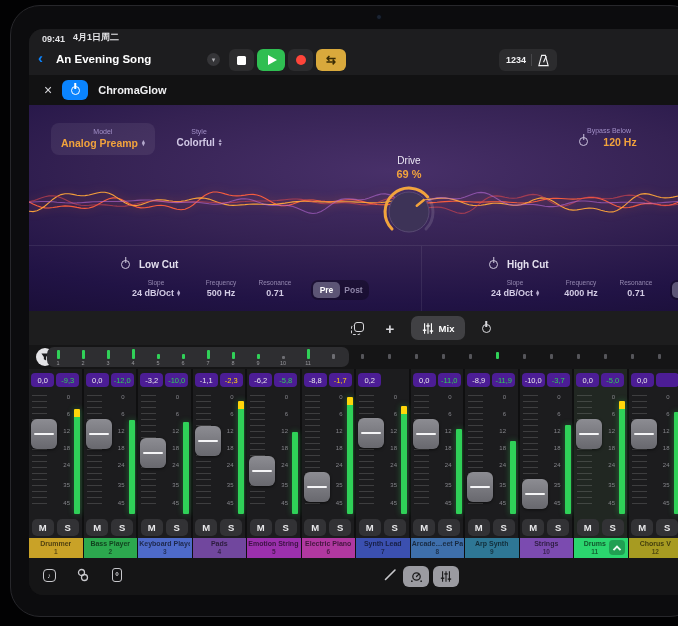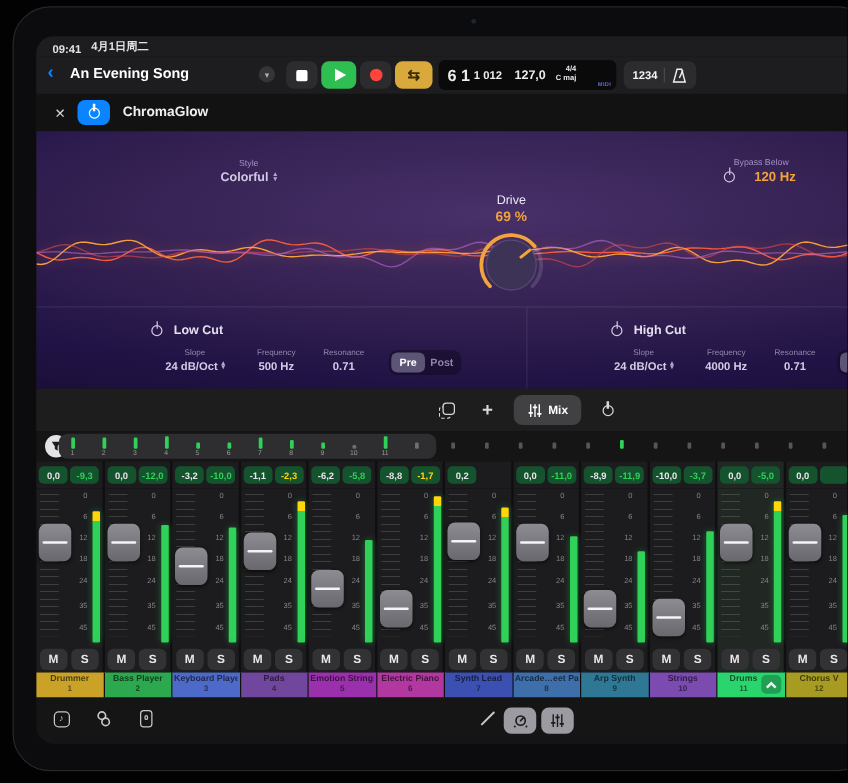--- a/index.html
+++ b/index.html
@@ -107,22 +107,22 @@
                 background:#e3e3e6; display:flex; align-items:center; justify-content:center; }
   .ov-window { position:absolute; left:18px; top:2px; width:302px; height:20px; background:#2e2e31; border-radius:7px; }
   .ov-tick { position:absolute; width:3px; border-radius:1px; }
   .ov-num { position:absolute; font-size:5.5px; color:#98989d; transform:translateX(-50%); top:13px; }
 
   
   .strip-row { display:flex; background:#0f0f10; flex:none; }
   .db-row { height:22px; }
   .db-cell { flex:0 0 54.5px; background:#1c1c1e; border-right:2px solid #0f0f10;
              display:flex; align-items:center; justify-content:center; gap:2px; }
-  .badge { min-width:23px; height:14px; padding:0 2px; border-radius:4px; background:#14532d;
-           font-size:7.5px; font-weight:bold; display:flex; align-items:center; justify-content:center; color:#e8e8ea; }
+  .badge { min-width:23px; height:14px; padding:0 2px; border-radius:4px; background:#4c1d95;
+           font-size:7.5px; font-weight:normal; display:flex; align-items:center; justify-content:center; color:#e8e8ea; }
 
   .faders { height:125px; }
   .fader-cell { flex:0 0 54.5px; background:#1c1c1e; border-right:2px solid #0f0f10; position:relative; }
   .sel { background:#212722 !important; }
   .ruler { position:absolute; left:3px; top:4px; width:15px; height:114px;
            background:repeating-linear-gradient(to bottom, rgba(255,255,255,0.15) 0 1px, transparent 1px 6px); }
   .cap { position:absolute; left:2px; width:26px; height:30px; border-radius:6px;
          background:linear-gradient(#8c8c92, #68686e); box-shadow:0 1px 3px rgba(0,0,0,0.55); }
   .cap i { position:absolute; left:3px; right:3px; top:14px; height:2px; background:#f4f4f6; border-radius:1px; }
   .scale-num { position:absolute; left:28px; width:13px; text-align:right; font-size:6px; color:#85858b; }
@@ -186,30 +186,20 @@
         <div class="tbtn btn-play">
             <span class="tri"></span>
           </div>
         <div class="tbtn btn-rec">
             <span class="dot"></span>
           </div>
         <div class="tbtn btn-cycle">
             <span>⇆</span>
           </div>
 
-        <div class="lcd">
-          <span class="lcd-bars">6 1</span>
-          <span class="lcd-ticks">1 012</span>
-          <span class="lcd-tempo">127,0</span>
-          <span class="lcd-sig">
-            <span>4/4</span><br>
-            <span>C maj</span>
-          </span>
-          <span class="lcd-midi">MIDI</span>
-        </div>
 
         <div class="count-pill">
           <span class="count-label">1234</span>
           <span class="pill-div"></span>
           <svg width="13" height="13" viewBox="0 0 14 14">
             <path d="M5 1.5 L9 1.5 L12 12.5 L2 12.5 Z" fill="none" stroke="#f2f2f4" stroke-width="1.2"></path>
             <line x1="7" y1="9" x2="10" y2="2.5" stroke="#f2f2f4" stroke-width="1.2"></line>
           </svg>
         </div>
       </div>
@@ -225,20 +215,30 @@
       </div>
 
       <div class="plugin-body">
         <svg id="wave" viewBox="0 0 662 70">
             <path d="M0 35.0 L4 37.0 L8 38.8 L12 40.1 L16 40.9 L20 41.0 L24 40.5 L28 39.9 L32 39.2 L36 38.9 L40 39.1 L44 39.6 L48 40.4 L52 41.1 L56 41.4 L60 41.0 L64 39.9 L68 38.0 L72 35.7 L76 33.5 L80 31.7 L84 30.9 L88 31.0 L92 32.2 L96 34.2 L100 36.5 L104 38.6 L108 40.1 L112 40.9 L116 40.8 L120 40.1 L124 39.2 L128 38.5 L132 38.3 L136 38.8 L140 39.8 L144 41.1 L148 42.3 L152 42.7 L156 42.2 L160 40.6 L164 38.0 L168 34.7 L172 31.3 L176 28.3 L180 26.2 L184 25.0 L188 25.0 L192 25.7 L196 26.9 L200 28.0 L204 28.7 L208 28.9 L212 28.6 L216 28.1 L220 27.5 L224 27.4 L228 28.0 L232 29.3 L236 31.2 L240 33.5 L244 35.7 L248 37.5 L252 38.6 L256 38.7 L260 38.1 L264 37.0 L268 35.6 L272 34.3 L276 33.4 L280 33.0 L284 33.0 L288 33.5 L292 34.0 L296 34.4 L300 34.6 L304 34.5 L308 34.0 L312 33.5 L316 33.0 L320 32.7 L324 32.8 L328 33.3 L332 34.1 L336 35.1 L340 36.1 L344 36.9 L348 37.5 L352 37.7 L356 37.7 L360 37.4 L364 37.0 L368 36.7 L372 36.4 L376 36.3 L380 36.2 L384 36.3 L388 36.3 L392 36.3 L396 36.2 L400 35.9 L404 35.6 L408 35.3 L412 34.9 L416 34.6 L420 34.4 L424 34.3 L428 34.3 L432 34.4 L436 34.6 L440 34.8 L444 35.0 L448 35.1 L452 35.1 L456 35.0 L460 34.9 L464 34.8 L468 34.8 L472 34.8 L476 34.9 L480 35.2 L484 35.5 L488 35.8 L492 36.0 L496 35.9 L500 35.6 L504 35.0 L508 34.2 L512 33.3 L516 32.4 L520 31.8 L524 31.4 L528 31.3 L532 31.5 L536 31.7 L540 32.0 L544 32.1 L548 31.9 L552 31.5 L556 31.0 L560 30.6 L564 30.5 L568 31.0 L572 32.0 L576 33.6 L580 35.5 L584 37.5 L588 39.3 L592 40.4 L596 40.8 L600 40.5 L604 39.6 L608 38.4 L612 37.3 L616 36.6 L620 36.4 L624 36.7 L628 37.3 L632 38.0 L636 38.4 L640 38.2 L644 37.3 L648 35.8 L652 34.1 L656 32.4 L660 31.3" fill="none" stroke="#ff5f3d" stroke-width="1.1" opacity="0.95"></path>
             <path d="M0 44.2 L4 44.6 L8 43.8 L12 41.8 L16 39.0 L20 35.6 L24 32.2 L28 29.5 L32 27.6 L36 26.7 L40 26.8 L44 27.4 L48 28.2 L52 28.7 L56 28.6 L60 28.0 L64 27.0 L68 26.0 L72 25.3 L76 25.3 L80 26.2 L84 28.1 L88 30.6 L92 33.3 L96 35.8 L100 37.7 L104 38.6 L108 38.5 L112 37.6 L116 36.2 L120 34.7 L124 33.5 L128 32.9 L132 32.8 L136 33.1 L140 33.8 L144 34.3 L148 34.6 L152 34.4 L156 33.7 L160 32.8 L164 31.8 L168 31.1 L172 30.9 L176 31.2 L180 32.1 L184 33.4 L188 34.9 L192 36.3 L196 37.4 L200 38.1 L204 38.4 L208 38.3 L212 37.9 L216 37.6 L220 37.2 L224 37.1 L228 37.1 L232 37.3 L236 37.4 L240 37.5 L244 37.4 L248 37.1 L252 36.6 L256 36.1 L260 35.5 L264 34.9 L268 34.6 L272 34.3 L276 34.3 L280 34.4 L284 34.6 L288 34.8 L292 34.9 L296 35.0 L300 35.1 L304 35.0 L308 34.9 L312 34.9 L316 34.8 L320 34.8 L324 34.9 L328 35.1 L332 35.3 L336 35.5 L340 35.7 L344 35.8 L348 35.7 L352 35.5 L356 35.1 L360 34.5 L364 34.0 L368 33.5 L372 33.2 L376 33.0 L380 33.0 L384 33.0 L388 33.1 L392 33.0 L396 32.8 L400 32.4 L404 31.9 L408 31.4 L412 31.1 L416 31.1 L420 31.5 L424 32.4 L428 33.6 L432 35.1 L436 36.5 L440 37.7 L444 38.4 L448 38.5 L452 38.2 L456 37.6 L460 36.9 L464 36.3 L468 36.2 L472 36.4 L476 37.0 L480 37.7 L484 38.2 L488 38.3 L492 37.7 L496 36.5 L500 34.9 L504 33.1 L508 31.7 L512 30.9 L516 31.1 L520 32.3 L524 34.3 L528 36.7 L532 39.2 L536 41.3 L540 42.6 L544 43.1 L548 42.9 L552 42.2 L556 41.5 L560 41.1 L564 41.3 L568 42.0 L572 43.2 L576 44.3 L580 45.0 L584 44.9 L588 43.6 L592 41.3 L596 38.1 L600 34.6 L604 31.3 L608 28.7 L612 27.1 L616 26.6 L620 27.1 L624 28.2 L628 29.5 L632 30.5 L636 30.9 L640 30.8 L644 30.1 L648 29.3 L652 28.8 L656 28.8 L660 29.6" fill="none" stroke="#ffa63a" stroke-width="1.1" opacity="0.95"></path>
             <path d="M0 34.7 L4 33.9 L8 32.6 L12 31.1 L16 29.8 L20 28.9 L24 28.7 L28 29.4 L32 30.7 L36 32.5 L40 34.4 L44 36.2 L48 37.5 L52 38.2 L56 38.5 L60 38.3 L64 38.0 L68 37.8 L72 37.7 L76 37.9 L80 38.3 L84 38.8 L88 39.1 L92 39.3 L96 39.1 L100 38.5 L104 37.7 L108 36.8 L112 35.8 L116 35.0 L120 34.5 L124 34.2 L128 34.3 L132 34.4 L136 34.7 L140 34.9 L144 35.1 L148 35.1 L152 35.1 L156 34.9 L160 34.8 L164 34.7 L168 34.7 L172 34.8 L176 35.0 L180 35.2 L184 35.4 L188 35.6 L192 35.7 L196 35.7 L200 35.6 L204 35.4 L208 35.1 L212 34.7 L216 34.5 L220 34.2 L224 34.1 L228 34.0 L232 34.0 L236 34.0 L240 34.0 L244 33.8 L248 33.5 L252 33.1 L256 32.7 L260 32.3 L264 32.0 L268 32.0 L272 32.4 L276 33.0 L280 33.9 L284 34.8 L288 35.7 L292 36.4 L296 36.7 L300 36.7 L304 36.4 L308 36.1 L312 35.8 L316 35.7 L320 35.9 L324 36.4 L328 37.0 L332 37.6 L336 37.9 L340 37.7 L344 36.9 L348 35.7 L352 34.1 L356 32.6 L360 31.5 L364 31.1 L368 31.5 L372 32.7 L376 34.5 L380 36.6 L384 38.4 L388 39.9 L392 40.7 L396 40.8 L400 40.6 L404 40.2 L408 40.0 L412 40.4 L416 41.3 L420 42.7 L424 44.3 L428 45.7 L432 46.4 L436 46.1 L440 44.6 L444 42.1 L448 38.9 L452 35.5 L456 32.5 L460 30.3 L464 29.1 L468 28.9 L472 29.4 L476 30.3 L480 31.0 L484 31.3 L488 31.0 L492 30.1 L496 28.9 L500 27.9 L504 27.4 L508 27.8 L512 29.1 L516 31.2 L520 33.7 L524 36.2 L528 38.1 L532 39.0 L536 38.9 L540 37.8 L544 36.0 L548 34.0 L552 32.1 L556 30.7 L560 30.1 L564 30.1 L568 30.6 L572 31.2 L576 31.7 L580 31.7 L584 31.2 L588 30.4 L592 29.4 L596 28.5 L600 28.1 L604 28.4 L608 29.3 L612 30.9 L616 32.9 L620 34.9 L624 36.6 L628 37.8 L632 38.5 L636 38.6 L640 38.3 L644 37.9 L648 37.5 L652 37.2 L656 37.2 L660 37.4" fill="none" stroke="#e0484f" stroke-width="1.1" opacity="0.6"></path>
             <path d="M0 35.2 L4 35.0 L8 34.7 L12 34.5 L16 34.5 L20 34.6 L24 34.8 L28 35.2 L32 35.5 L36 35.8 L40 36.0 L44 36.0 L48 35.9 L52 35.7 L56 35.4 L60 35.1 L64 34.8 L68 34.7 L72 34.5 L76 34.5 L80 34.5 L84 34.5 L88 34.5 L92 34.4 L96 34.3 L100 34.0 L104 33.7 L108 33.4 L112 33.1 L116 33.0 L120 33.0 L124 33.3 L128 33.7 L132 34.2 L136 34.7 L140 35.2 L144 35.5 L148 35.6 L152 35.5 L156 35.3 L160 35.2 L164 35.1 L168 35.3 L172 35.7 L176 36.2 L180 36.8 L184 37.2 L188 37.2 L192 36.9 L196 36.1 L200 35.0 L204 33.7 L208 32.6 L212 31.9 L216 31.8 L220 32.2 L224 33.3 L228 34.7 L232 36.1 L236 37.4 L240 38.2 L244 38.5 L248 38.5 L252 38.3 L256 38.2 L260 38.6 L264 39.5 L268 40.9 L272 42.7 L276 44.5 L280 45.9 L284 46.5 L288 46.0 L292 44.5 L296 42.1 L300 39.2 L304 36.4 L308 34.0 L312 32.4 L316 31.7 L320 31.7 L324 32.1 L328 32.6 L332 32.7 L336 32.2 L340 31.1 L344 29.6 L348 28.1 L352 27.0 L356 26.8 L360 27.6 L364 29.3 L368 31.8 L372 34.6 L376 37.0 L380 38.7 L384 39.3 L388 38.8 L392 37.4 L396 35.5 L400 33.4 L404 31.8 L408 30.8 L412 30.6 L416 30.9 L420 31.5 L424 31.9 L428 31.9 L432 31.3 L436 30.1 L440 28.5 L444 27.0 L448 25.8 L452 25.4 L456 25.9 L460 27.3 L464 29.4 L468 31.8 L472 34.2 L476 36.1 L480 37.4 L484 38.0 L488 38.1 L492 37.8 L496 37.5 L500 37.3 L504 37.5 L508 37.9 L512 38.5 L516 39.2 L520 39.6 L524 39.6 L528 39.2 L532 38.4 L536 37.3 L540 36.1 L544 35.1 L548 34.3 L552 34.0 L556 34.0 L560 34.3 L564 34.7 L568 35.2 L572 35.6 L576 35.8 L580 35.8 L584 35.6 L588 35.5 L592 35.3 L596 35.3 L600 35.3 L604 35.5 L608 35.7 L612 35.9 L616 36.1 L620 36.2 L624 36.2 L628 36.0 L632 35.7 L636 35.4 L640 35.1 L644 34.8 L648 34.6 L652 34.4 L656 34.4 L660 34.4" fill="none" stroke="#b96bd8" stroke-width="1.1" opacity="0.6"></path>
           </svg>
 
+        <div class="model-box">
+          <div class="p-label">Model</div>
+          <div class="p-value">
+            <span>Analog Preamp</span>
+            <span class="stepper">
+              <span>▴</span>
+                <span>▾</span>
+            </span>
+          </div>
+        </div>
 
         <div class="style-box">
           <div class="p-label">Style</div>
           <div class="p-value">
             <span>Colorful</span>
             <span class="stepper">
               <span>▴</span>
                 <span>▾</span>
             </span>
           </div>

